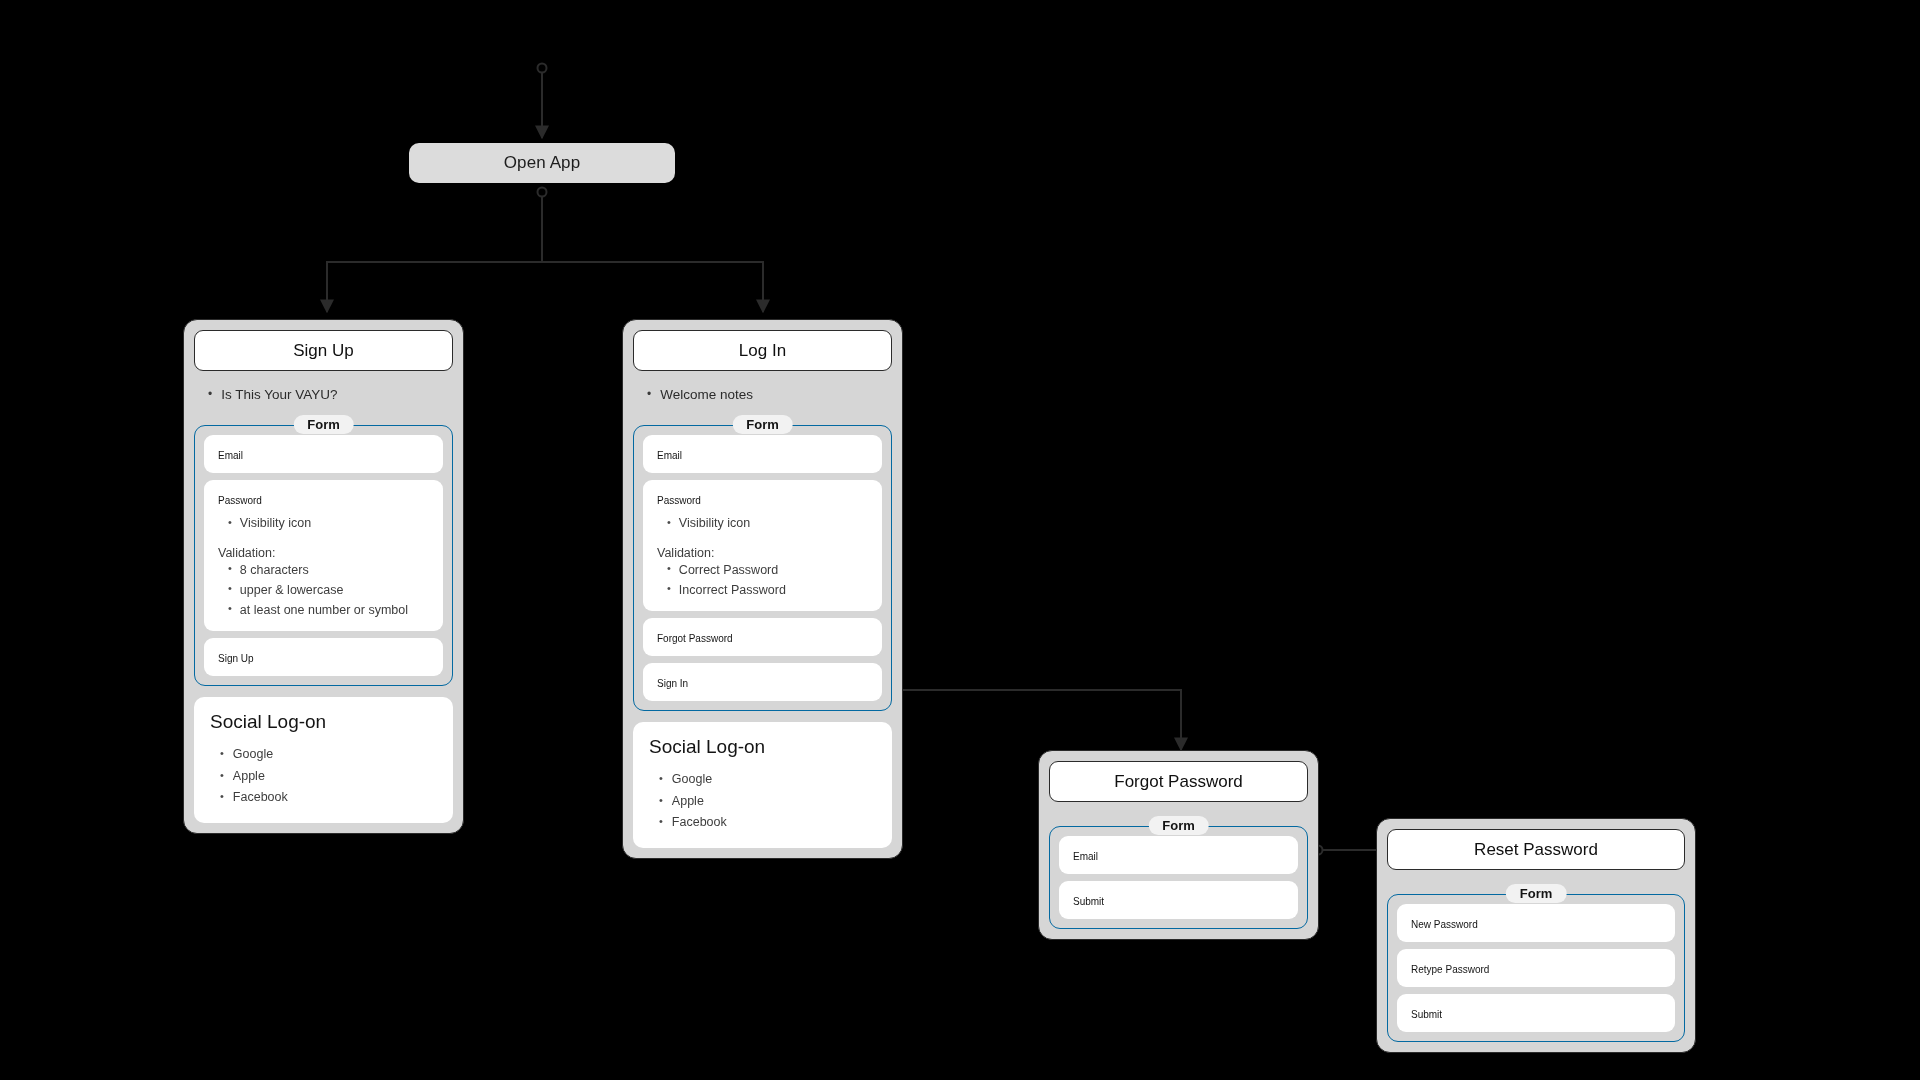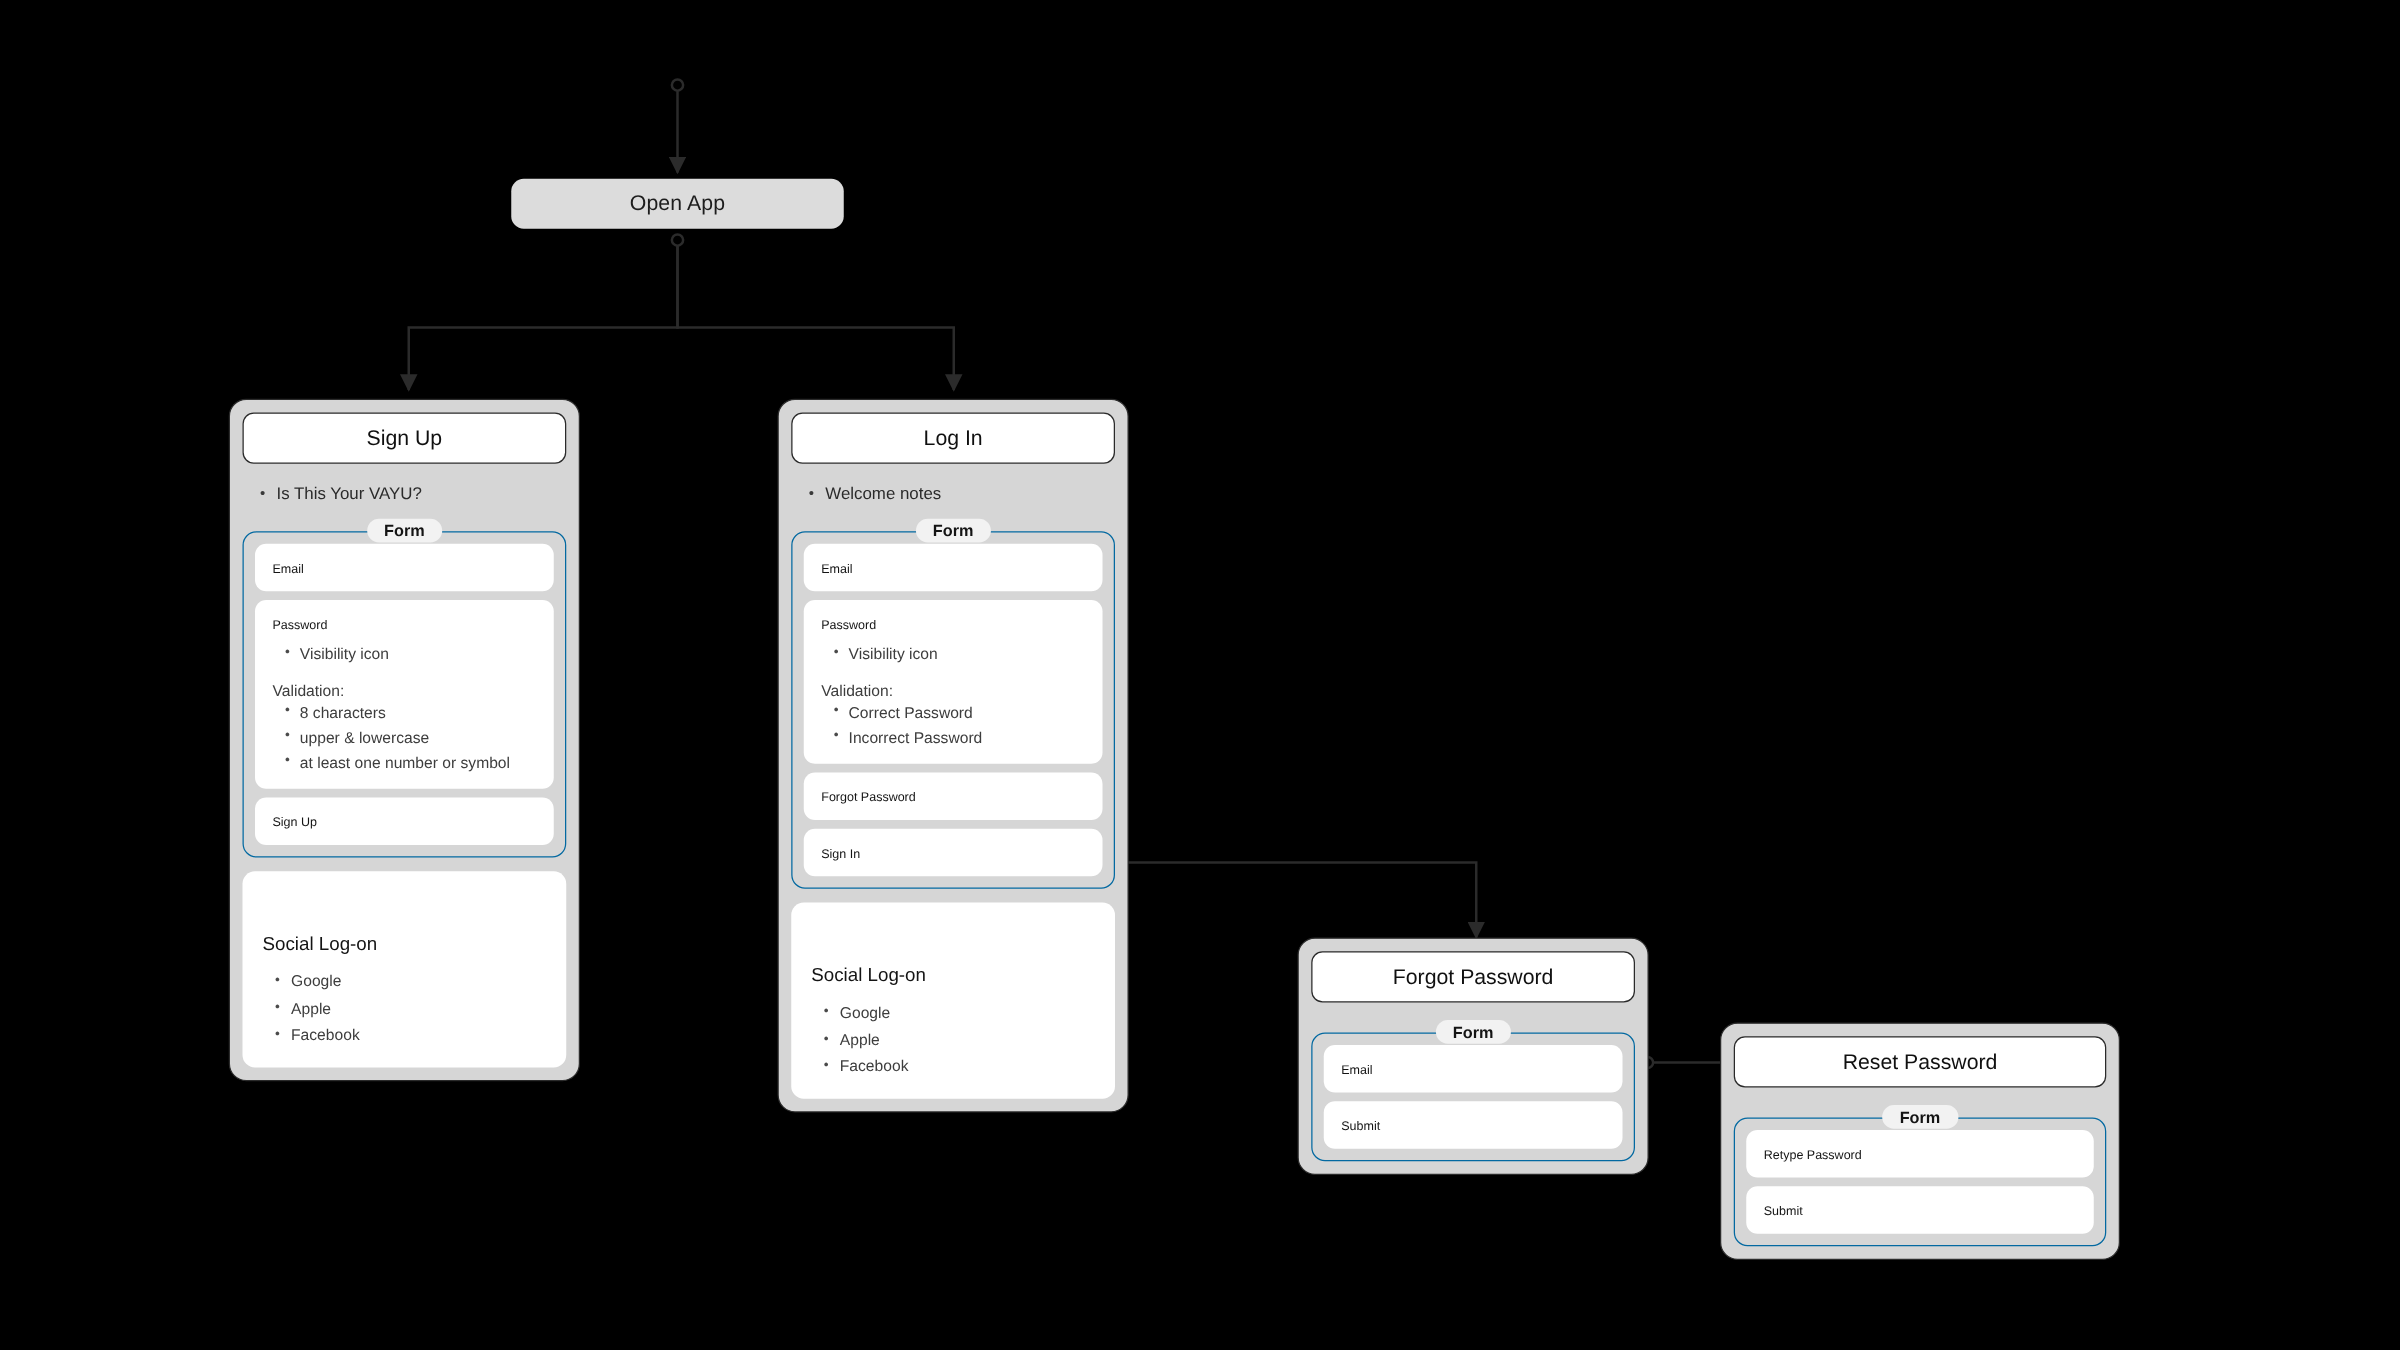--- a/index.html
+++ b/index.html
@@ -98,21 +98,21 @@
   }
   .valid-list li .dot { font-size: 11px; color: #4a4a4a; }
 
   
   .panel {
     background: #ffffff;
     border-radius: 10px;
     padding: 14px 14px 14px 16px;
     margin-top: 11px;
   }
-  .panel-title { font-size: 15px; color: #141414; margin-top: 36px; }
+  .panel-title { font-size: 19px; color: #141414; }
   .panel ul { list-style: none; margin: 11px 0 0 10px; }
   .panel ul li {
     display: flex; align-items: flex-start; gap: 9px;
     font-size: 12.5px; color: #3d3d3d;
     line-height: 1.72;
   }
   .panel ul li .dot { font-size: 11px; color: #4a4a4a; }
 </style>
 </head>
 <body>
@@ -292,20 +292,23 @@
     </div>
   </div>
 
   <div class="card" style="left:1376px; top:818px; width:320px;">
 
     <div class="card-title">Reset Password</div>
 
     <div class="group" style="margin-top:24px;">
       <div class="group-legend">Form</div>
 
+      <div class="field">
+        <span class="field-label">New Password</span>
+      </div>
 
       <div class="field">
         <span class="field-label">Retype Password</span>
       </div>
 
       <div class="field">
         <span class="field-label">Submit</span>
       </div>
     </div>
   </div>

